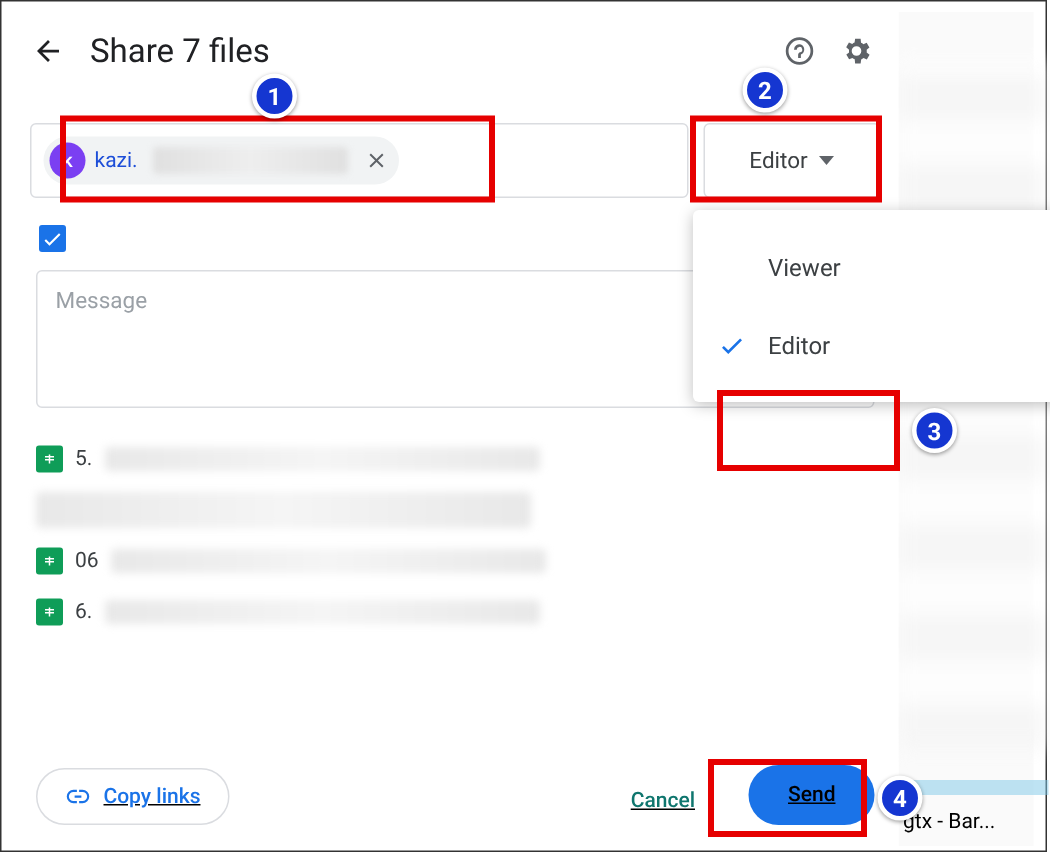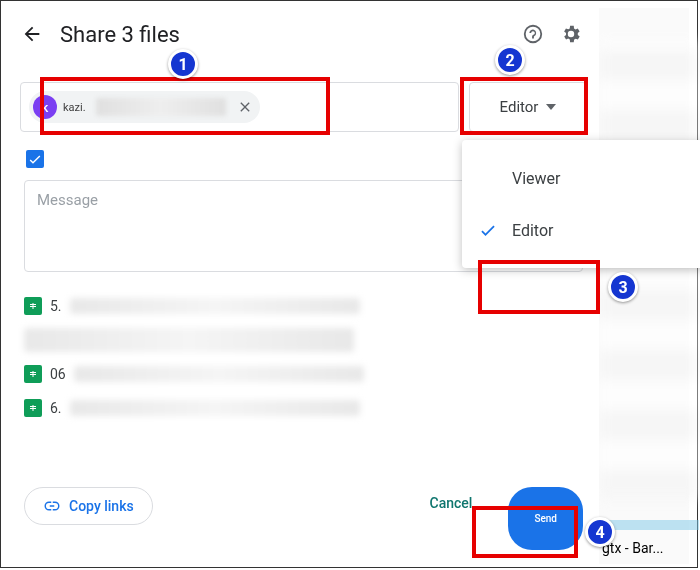--- a/index.html
+++ b/index.html
@@ -32,21 +32,21 @@
   .people-input {
     flex:1; border:1px solid #dadce0; border-radius:4px; height:50px;
     display:flex; align-items:center; padding:0 8px;
   }
   .chip {
     display:flex; align-items:center; background:#f1f3f4; border-radius:16px; height:32px; padding:0 6px 0 4px; gap:6px;
   }
   .chip-avatar {
     width:24px; height:24px; border-radius:50%; background:#7b3ff2; color:#fff; font-size:13px; display:flex; align-items:center; justify-content:center; font-weight:500;
   }
-  .chip-label { font-size:11px; color:#404040; }
+  .chip-label { font-size:14px; color:#1d4ed8; }
   .chip-blur { width:130px; height:18px; background:linear-gradient(90deg,#e0e0e0,#eee,#e0e0e0); filter:blur(2px); border-radius:3px; margin-left:4px;}
   .chip-x { width:18px; height:18px; display:flex; align-items:center; justify-content:center; cursor:pointer; margin-left:4px;}
   .role-select {
     border:1px solid #dadce0; border-radius:4px; height:50px; width:118px;
     display:flex; align-items:center; justify-content:center; gap:8px; font-size:15px; color:#3c4043; cursor:pointer;
     background:#fff;
   }
   .triangle-down { width:0; height:0; border-left:5px solid transparent; border-right:5px solid transparent; border-top:6px solid #5f6368; }
 
   .notify-row { display:flex; align-items:center; gap:12px; margin:18px 18px 0 18px; }
@@ -59,28 +59,28 @@
   }
 
   .files-list { margin:22px 16px 0 16px; display:flex; flex-direction:column; gap:10px; }
   .file-row { display:flex; align-items:center; gap:8px; height:24px; }
   .sheets-icon { width:18px; height:18px; background:#0f9d58; border-radius:2px; display:flex; align-items:center; justify-content:center;}
   .sheets-icon svg { width:12px; height:12px; }
   .file-name-start { font-size:14px; color:#3c4043;}
   .file-blur { width:290px; height:16px; background:linear-gradient(90deg,#e8e8e8,#f5f5f5,#e8e8e8); filter:blur(3px); border-radius:3px;}
   .file-blur.wide { width:330px; height:24px;}
 
-  .footer { position:absolute; bottom:14px; left:16px; right:16px; display:flex; align-items:flex-start; }
+  .footer { position:absolute; bottom:14px; left:16px; right:16px; display:flex; align-items:flex-end;text-decoration:underline; }
   .copy-links {
     border:1px solid #dadce0; border-radius:24px; padding:9px 18px; display:flex; align-items:center; gap:8px;
     color:#1a73e8; font-size:14px; font-weight:500; cursor:pointer;
   }
   .spacer { flex:1; }
   .cancel-btn { color:#0f766e; font-size:14px; font-weight:500; margin-right:26px; cursor:pointer; padding:8px 10px;}
-  .send-btn { background:#1a73e8; color:#ffffff; font-size:10px; font-weight:500; border-radius:24px; padding:26px 26px; cursor:pointer;}
+  .send-btn { background:#1a73e8; color:#000000; font-size:14px; font-weight:500; border-radius:24px; padding:12px 26px; cursor:pointer;}
 
   
   .dropdown {
     position:absolute; top:140px; left:462px; width:263px; background:#fff;
     box-shadow: 0 2px 10px rgba(0,0,0,.25); border-radius:4px; padding:12px 0;
     z-index:50;
   }
   .dd-item { height:52px; display:flex; align-items:center; padding:0 24px 0 50px; font-size:16px; color:#3c4043; cursor:pointer; position:relative;}
   .dd-check { position:absolute; left:16px; width:20px; height:20px; display:flex; align-items:center; justify-content:center;}
 
@@ -103,21 +103,21 @@
 <div class="bg-text">gtx - Bar...</div>
 
 <div class="dialog">
 
   <div class="header">
     <div class="back-arrow icon-btn">
       <svg viewBox="0 0 24 24" width="22" height="22">
           <path fill="#202124" d="M20 11H7.8l5.6-5.6L12 4l-8 8 8 8 1.4-1.4L7.8 13H20z"></path>
         </svg>
     </div>
-    <div class="title">Share 3 files</div>
+    <div class="title">Share 7 files</div>
     <div class="header-icons">
       <div class="icon-btn">
         <svg viewBox="0 0 24 24" width="22" height="22">
             <path fill="#5f6368" d="M12 2a10 10 0 100 20 10 10 0 000-20zm0 18a8 8 0 110-16 8 8 0 010 16zm-1-5h2v2h-2v-2zm2.07-7.75A4 4 0 008 11h2a2 2 0 112.5 1.94c-.9.23-1.5 1.02-1.5 1.94V15h2v-.12c0-.2.12-.38.3-.43A4 4 0 0013.07 7.25z"></path>
           </svg>
       </div>
       <div class="icon-btn">
         <svg viewBox="0 0 24 24" width="22" height="22">
             <path fill="#5f6368" d="M19.4 13a7.5 7.5 0 000-2l2-1.6-2-3.4-2.4 1a7.4 7.4 0 00-1.7-1L15 3h-4l-.4 2.9a7.4 7.4 0 00-1.7 1l-2.4-1-2 3.4L6.6 11a7.5 7.5 0 000 2l-2 1.6 2 3.4 2.4-1c.5.4 1.1.8 1.7 1L11 21h4l.4-2.9c.6-.3 1.2-.6 1.7-1l2.4 1 2-3.4-2.1-1.7zM12 15.5A3.5 3.5 0 1112 8.5a3.5 3.5 0 010 7z"></path>
           </svg>

